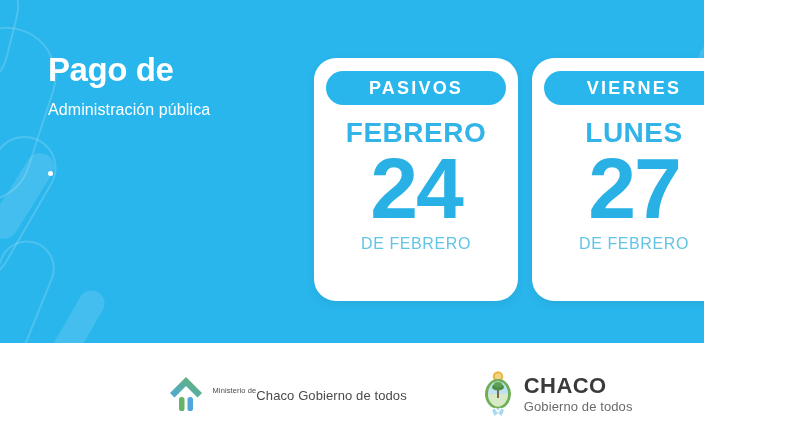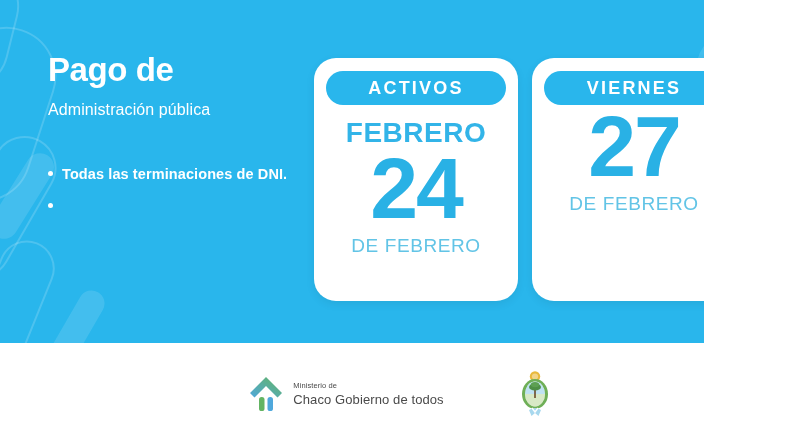--- a/index.html
+++ b/index.html
@@ -70,34 +70,34 @@
   }
   .day{
     color:#32B4E8;font-size:28px;font-weight:700;letter-spacing:.5px;
     margin-top:14px;line-height:1;
   }
   .num{
     color:#29B1E5;font-size:86px;font-weight:800;line-height:.92;
     margin-top:2px;letter-spacing:-2px;
   }
   .month{
-    color:#62C4E6;font-size:19px;font-weight:400;letter-spacing:.6px;
+    color:#62C4E6;font-size:16px;font-weight:400;letter-spacing:.6px;
     margin-top:8px;line-height:1;
   }
 
   
   .footer{
     position:absolute;left:0;top:343px;width:800px;height:102px;background:#ffffff;
     display:flex;align-items:center;justify-content:center;gap:74px;
   }
   .logo{display:flex;align-items:center;gap:9px;}
 
   .house{width:36px;height:42px;flex:0 0 auto;}
 
-  .minis{display:flex;flex-direction:column;line-height:1;}
+  .minis{display:flex;flex-direction:row;line-height:1;}
   .minis .l1{font-size:7.5px;color:#4a4a4a;font-weight:400;letter-spacing:.1px;margin-bottom:1px;}
   .minis .l2{font-size:15.5px;color:#3a3a3a;font-weight:700;letter-spacing:-.35px;line-height:1.12;}
   .minis .l3{font-size:13px;color:#4a4a4a;font-weight:400;letter-spacing:.1px;margin-top:2px;}
 
   .shield{width:34px;height:48px;flex:0 0 auto;}
   .chaco{display:flex;flex-direction:column;line-height:1;}
   .chaco .c1{font-size:22px;color:#3a3a3a;font-weight:700;letter-spacing:.4px;}
   .chaco .c2{font-size:13px;color:#6b6b6b;font-weight:400;letter-spacing:.1px;margin-top:3px;}
 </style>
 </head>
@@ -124,39 +124,36 @@
 
   <div class="left">
     <h1 class="title">
       <span>Pago de</span><br>
     </h1>
     <p class="subtitle">Administración pública</p>
 
     <ul class="bullets">
       <li>
         <span class="dot"></span>
-        <span>Todas las terminaciones de DNI.</span>
-      </li>
-      <li>
-        <span class="dot"></span>
       </li>
     </ul>
   </div>
 
   <div class="cards">
 
     <div class="card">
-      <div class="pill">ACTIVOS</div>
+      <div class="pill">PASIVOS</div>
       <div class="day">FEBRERO</div>
       <div class="num">24</div>
       <div class="month">DE FEBRERO</div>
     </div>
 
     <div class="card">
       <div class="pill">VIERNES</div>
+      <div class="day">LUNES</div>
       <div class="num">27</div>
       <div class="month">DE FEBRERO</div>
     </div>
 
   </div>
 
   <div class="footer">
 
     <div class="logo">
       <svg class="house" viewBox="0 0 36 42">
@@ -183,16 +180,20 @@
         <ellipse cx="17" cy="24" rx="13" ry="15" fill="#6FAF57"></ellipse>
         <ellipse cx="17" cy="24" rx="10" ry="12.4" fill="#CFE3C3"></ellipse>
         <path d="M7 24 a10 12.4 0 0 1 20 0 z" fill="#BFE2F2"></path>
         <path d="M7 24 a10 12.4 0 0 0 20 0 z" fill="#D8E9C6"></path>
         <rect x="16.2" y="18" width="1.6" height="10" fill="#6B4A2B"></rect>
         <ellipse cx="17" cy="17" rx="6" ry="3.6" fill="#4E8F46"></ellipse>
         <ellipse cx="17" cy="14.6" rx="4.2" ry="2.6" fill="#5DA053"></ellipse>
         <path d="M11 40 q6 -4 12 0 l-2.5 6 -3.5 -3 -3.5 3 z" fill="#A8D8EE"></path>
         <path d="M14 38 l3 4 3 -4" fill="none" stroke="#FFFFFF" stroke-width="1.4"></path>
       </svg>
+      <div class="chaco">
+        <span class="c1">CHACO</span>
+        <span class="c2">Gobierno de todos</span>
+      </div>
     </div>
 
   </div>
 </div>
 
 </body></html>

